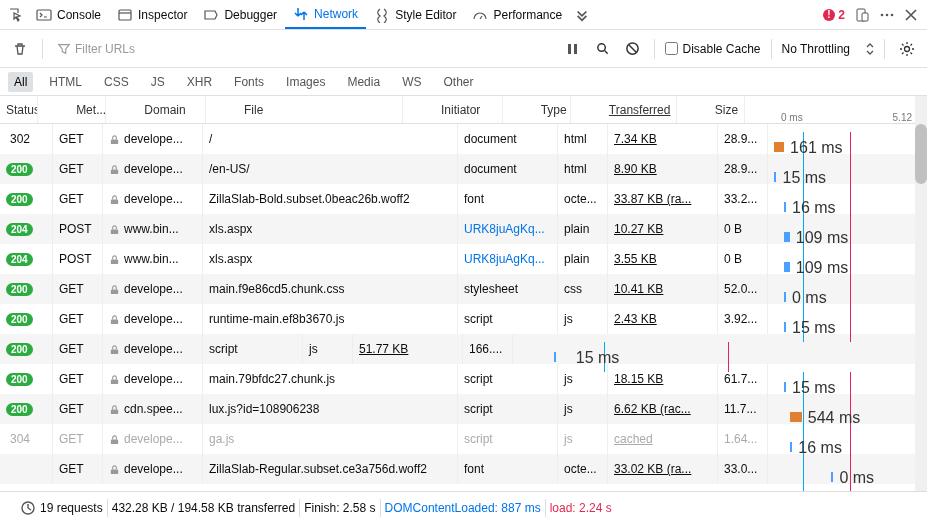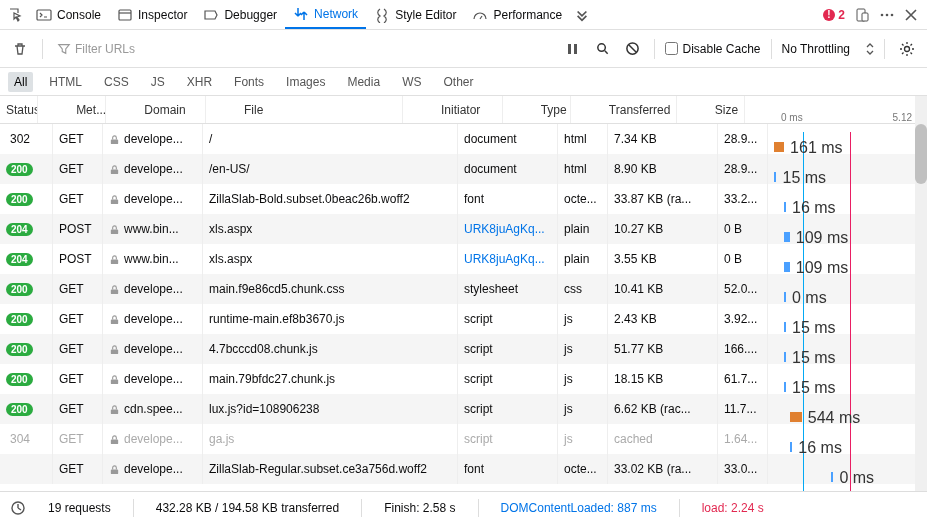--- a/index.html
+++ b/index.html
@@ -26,21 +26,21 @@
 
 .table-wrap { height: 395px; overflow-y: auto; overflow-x: hidden; position: relative; }
 .thead { display: flex; height: 28px; border-bottom: 1px solid #e0e0e0; align-items: center; font-weight: 400; color: #333; background:#fff; position: sticky; top:0; z-index:2;gap:32px;}
 .col { padding: 0 6px; border-right: 1px solid #eee; height:100%; display:flex; align-items:center; white-space: nowrap; overflow: hidden; text-overflow: ellipsis;}
 .c-status { width: 53px; }
 .c-method { width: 50px; }
 .c-domain { width: 100px; }
 .c-file { width: 255px; }
 .c-initiator { width: 100px; }
 .c-type { width: 50px; }
-.c-transferred { width: 110px; }
+.c-transferred { width: 110px; text-decoration: underline; }
 .c-size { width: 50px; }
 .c-waterfall { flex: 1; min-width: 150px; position: relative; padding: 0; margin-top: 16px; }
 
 .row { display: flex; height: 30px; align-items: center; font-size: 12px; }
 .row:nth-child(even) { background: #f5f5f5; }
 .row.faded { color: #aaa; }
 .badge { display:inline-block; padding: 1px 5px; border-radius: 7px; font-size: 10px; font-weight: 700; color: #fff; }
 .b200 { background: #2bab40; }
 .b204 { background: #2bab40; }
 .status-text { padding-left: 4px; }
@@ -49,21 +49,21 @@
 .link { color: #0074e8; cursor: pointer; }
 
 .waterfall-hdr { position: relative; display:flex; align-items:center; height:100%; font-size:10px; color:#777;}
 .wf-marker { position:absolute; top:0; bottom:0; }
 .wf-blue { border-left: 1px solid #03a9f4; }
 .wf-red { border-left: 1px solid #e91e63; }
 .wf-bar-wrap { position:relative; height:100%; width:100%; }
 .wf-bar { position:absolute; top:10px; height:10px; }
 .wf-lbl { position:absolute; top:7px; font-size:16px; color:#333; white-space:nowrap;text-align:right;}
 
-.statusbar { display:flex; align-items:center; height:32px; border-top:1px solid #ddd; padding:0 10px; gap:22px; font-size:12px;}
+.statusbar { display:flex; align-items:center; height:32px; border-top:1px solid #ddd; padding:0 20px; gap:4px; font-size:12px;}
 .statusbar .ssep { width:1px; height:18px; background:#ddd; }
 .dcl { color:#0074e8; }
 .load { color:#e22850; }
 
 .scrollbar-mock { position:absolute; right:0; top:0; width:12px; height:100%; background:#f0f0f0; z-index:3;}
 .scroll-thumb { width:100%; background:#c0c0c0; border-radius:6px;}
 
 svg { display: block; }
 </style>
 </head>
@@ -454,21 +454,20 @@
         <div class="col c-method">GET</div>
         <div class="col c-domain">
           <div class="domain-cell">
             <svg width="11" height="11" viewBox="0 0 12 12" class="lock">
               <rect x="2" y="6" width="8" height="5" rx="1" fill="#999"></rect>
               <path d="M4 6V4a2 2 0 0 1 4 0v2" fill="none" stroke="#999" stroke-width="1.2"></path>
             </svg>
             <span style="overflow:hidden;text-overflow:ellipsis;">develope...</span>
           </div>
         </div>
-        <div class="col c-file">4.7bcccd08.chunk.js</div>
         <div class="col c-initiator">script</div>
         <div class="col c-type">js</div>
         <div class="col c-transferred">51.77 KB</div>
         <div class="col c-size">166....</div>
         <div class="col c-waterfall">
           <div class="wf-bar-wrap">
             <div class="wf-marker wf-blue" style="left:22%"></div>
             <div class="wf-marker wf-red" style="left:52%"></div>
             <div class="wf-bar" style="left:10%;width:2px;background:#4aa0ff;"></div>
             <span class="wf-lbl" style="left:15.2%;">15 ms</span>

